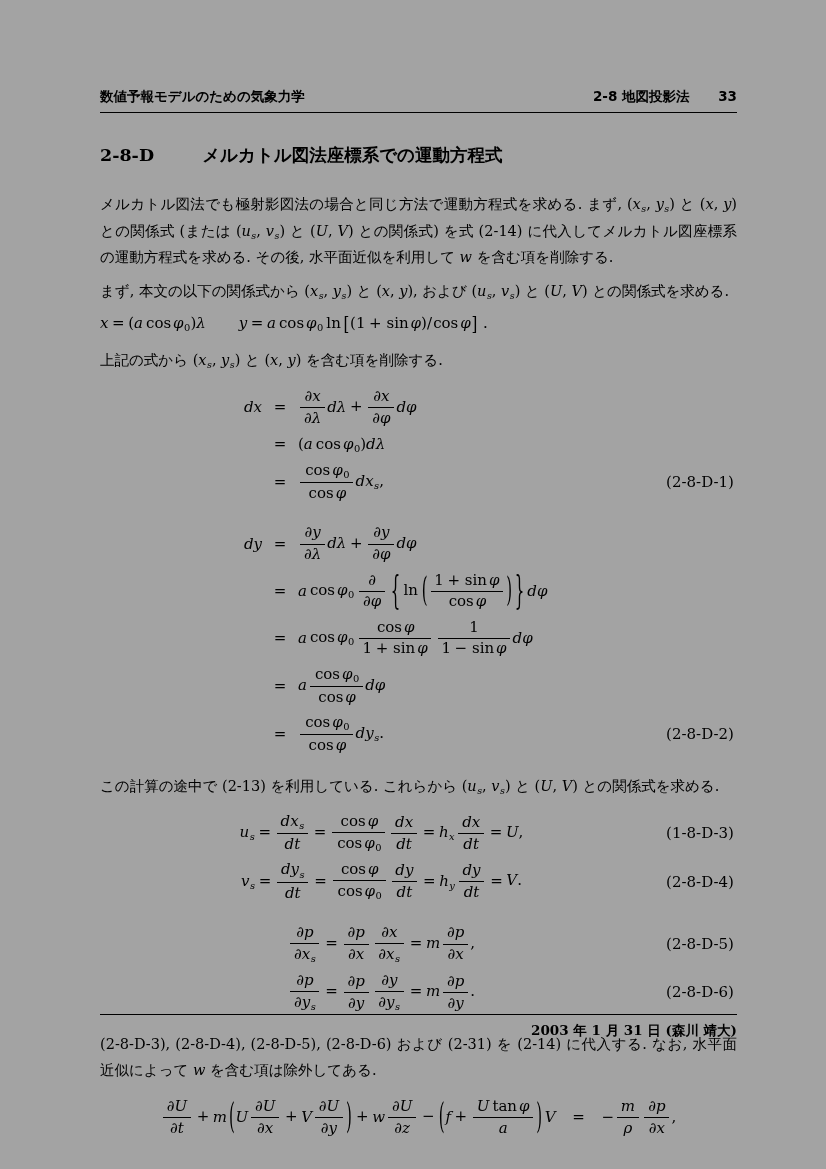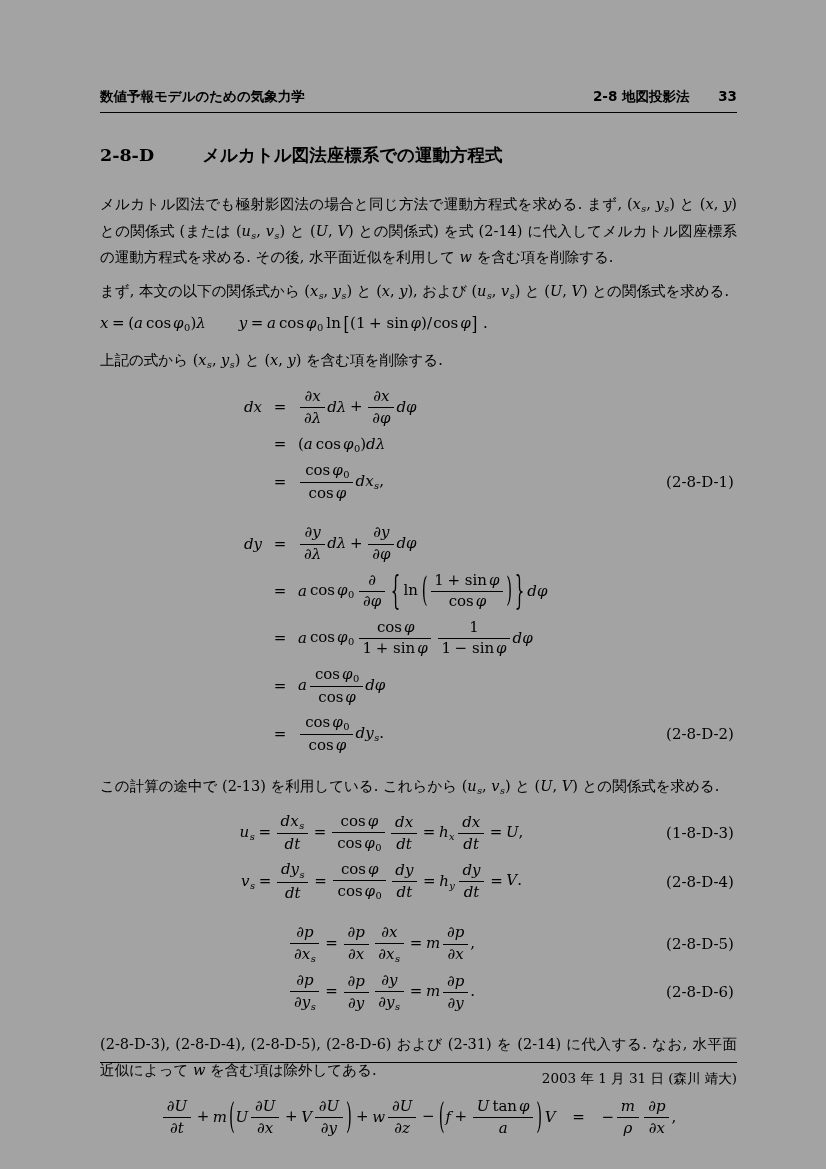--- a/index.html
+++ b/index.html
@@ -54,21 +54,21 @@
   .mop  { margin: 0 0.24em; }
   .msp  { display: inline-block; }
   .mfrac { display: inline-block; vertical-align: middle; text-align: center; margin: 0 0.15em; }
   .mnum { display: block; padding: 0 0.25em 0.12em 0.25em; border-bottom: 1px solid #000; line-height: 1.15; }
   .mden { display: block; padding: 0.12em 0.25em 0 0.25em; line-height: 1.15; }
   .mbig { display: inline-block; vertical-align: middle; line-height: 1; margin: 0 0.05em; }
   .msub-wrap { white-space: nowrap; }
   .ssub { font-size: 66%; vertical-align: -0.32em; margin-left: 0.05em; }
 
   
-  .footer { position: absolute; left: 100px; right: 89px; top: 1062px; }
+  .footer { position: absolute; left: 100px; right: 89px; top: 1014px; font-weight: bold; }
   .footer-rule { border-top: 1.5px solid #000; }
   .footer-date { text-align: right; margin-top: 7px; font-size: 13.5px; }
 </style>
 </head>
 <body>
 
 <div class="page">
   <div class="content">
 
     <div class="header">

